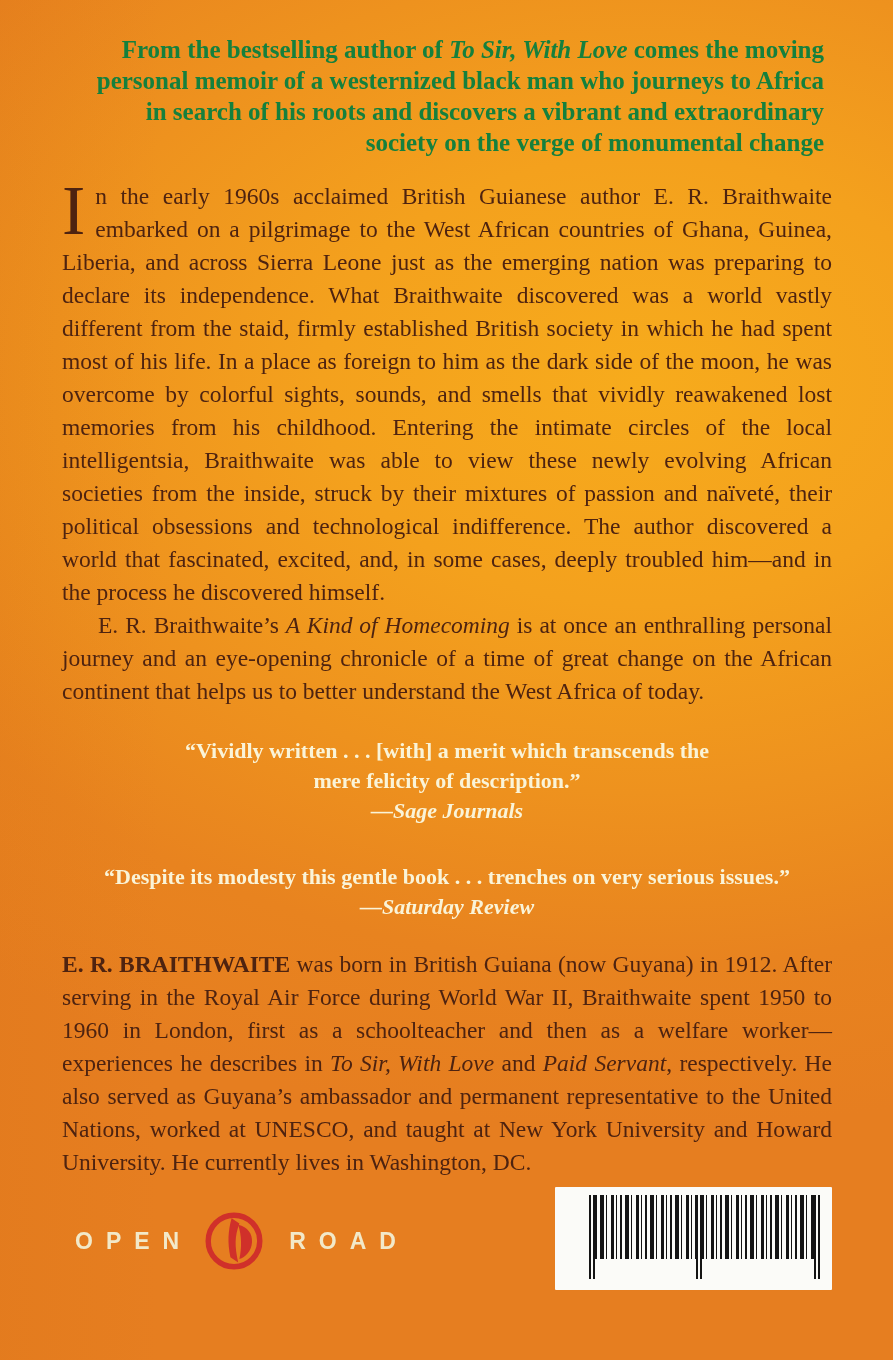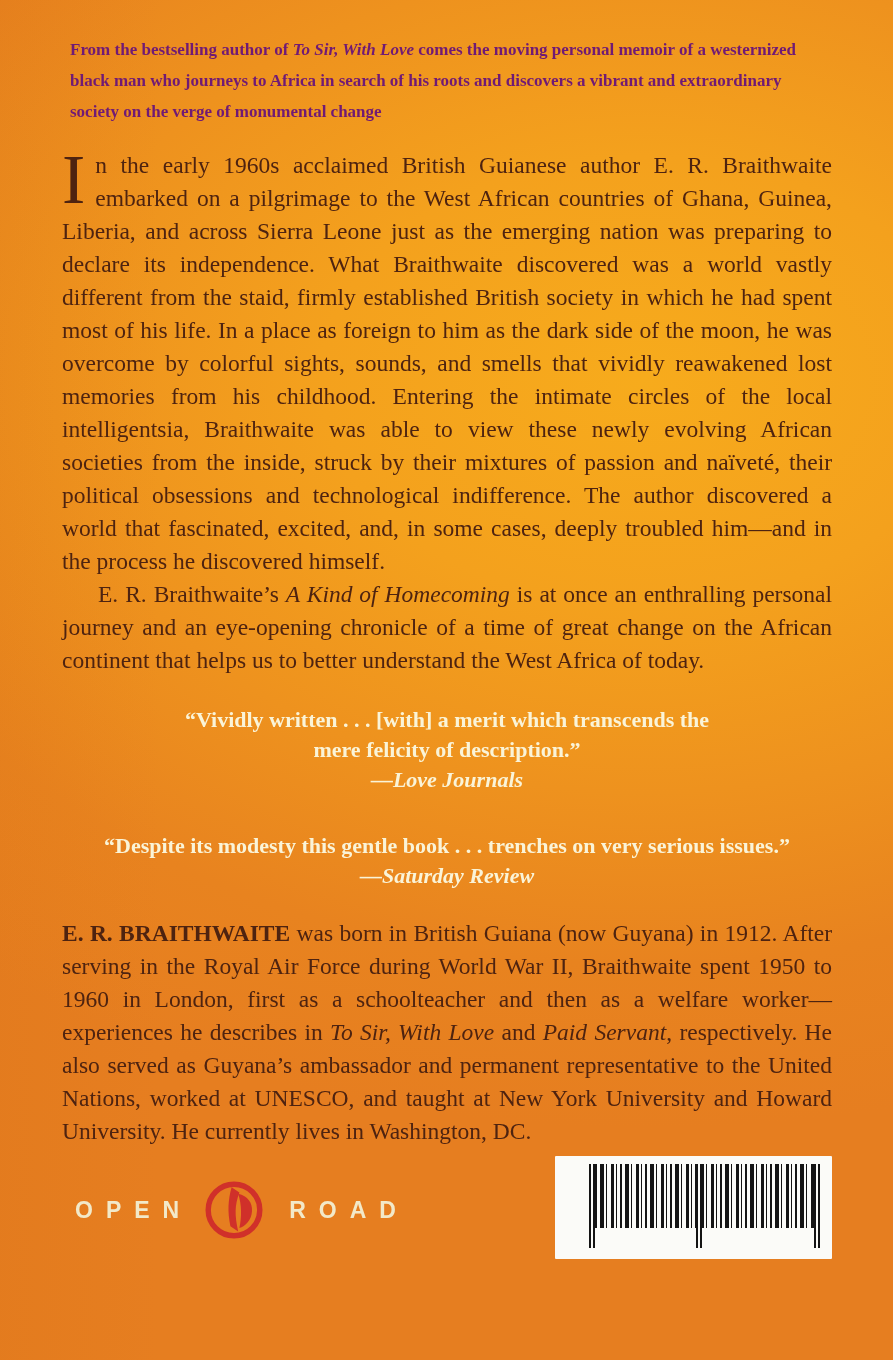--- a/index.html
+++ b/index.html
@@ -11,24 +11,24 @@
       radial-gradient(120% 55% at 72% 28%, #F7AB1C 0%, #F4A11D 30%, #EE921E 55%, #E8831F 78%, #E67E20 100%);
     overflow: hidden;
   }
   .cover { width: 893px; height: 1360px; padding: 34px 61px 0 62px; position: relative; }
 
   .it { font-style: italic; }
   .bd { font-weight: bold; }
 
   
   .tagline {
-    text-align: left;
-    color: #701a75;
+    text-align: right;
+    color: #15803d;
     font-weight: bold;
-    font-size: 17px;
+    font-size: 25px;
     line-height: 31px;
     padding: 0 8px;
   }
 
   
   .para {
     color: #4E2310;
     font-size: 23.5px;
     line-height: 33px;
     text-align: justify;
@@ -130,21 +130,21 @@
 <div class="cover">
 
   <p class="tagline"><span>From the bestselling author of </span><span class="it">To Sir, With Love</span><span> comes the moving personal memoir of a westernized black man who journeys to Africa in search of his roots and discovers a vibrant and extraordinary society on the verge of monumental change</span></p>
 
   <p class="para p1"><span class="dropcap">I</span><span><span>n the early 1960s acclaimed British Guianese author E. R. Braithwaite embarked on a pilgrimage to the West African countries of Ghana, Guinea, Liberia, and across Sierra Leone just as the emerging nation was preparing to declare its independence. What Braithwaite discovered was a world vastly different from the staid, firmly established British society in which he had spent most of his life. In a place as foreign to him as the dark side of the moon, he was overcome by colorful sights, sounds, and smells that vividly reawakened lost memories from his childhood. Entering the intimate circles of the local intelligentsia, Braithwaite was able to view these newly evolving African societies from the inside, struck by their mixtures of passion and naïveté, their political obsessions and technological indifference. The author discovered a world that fascinated, excited, and, in some cases, deeply troubled him—and in the process he discovered himself.</span></span></p>
 
   <p class="para p2"><span>E. R. Braithwaite’s </span><span class="it">A Kind of Homecoming</span><span> is at once an enthralling personal journey and an eye-opening chronicle of a time of great change on the African continent that helps us to better understand the West Africa of today.</span></p>
 
   <div class="quote quote-1">
     <p class="quote-text">“Vividly written . . . [with] a merit which transcends the mere felicity of description.”</p>
-    <p class="quote-attr">—Love Journals</p>
+    <p class="quote-attr">—Sage Journals</p>
   </div>
 
   <div class="quote quote-2">
     <p class="quote-text">“Despite its modesty this gentle book . . . trenches on very serious issues.”</p>
     <p class="quote-attr">—Saturday Review</p>
   </div>
 
   <p class="para bio"><span class="bd">E. R. BRAITHWAITE</span><span> was born in British Guiana (now Guyana) in 1912. After serving in the Royal Air Force during World War II, Braithwaite spent 1950 to 1960 in London, first as a schoolteacher and then as a welfare worker—experiences he describes in </span><span class="it">To Sir, With Love</span><span> and </span><span class="it">Paid Servant</span><span>, respectively. He also served as Guyana’s ambassador and permanent representative to the United Nations, worked at UNESCO, and taught at New York University and Howard University. He currently lives in Washington, DC.</span></p>
 
 

